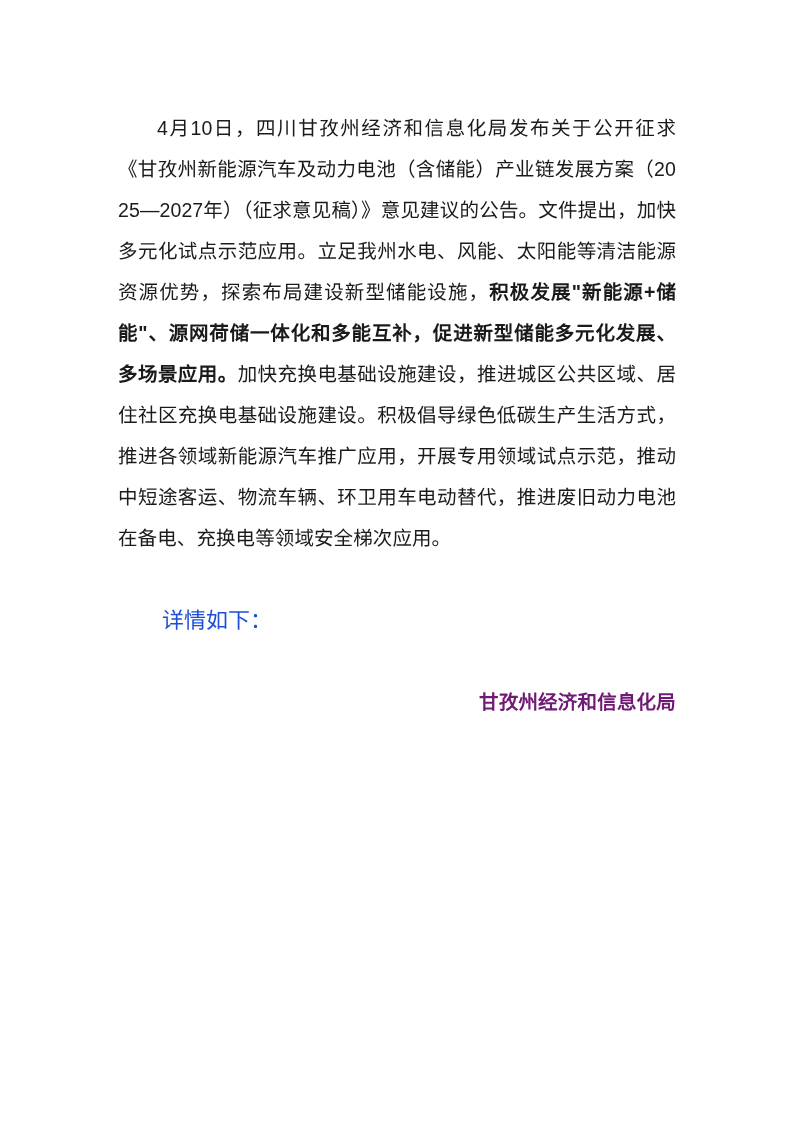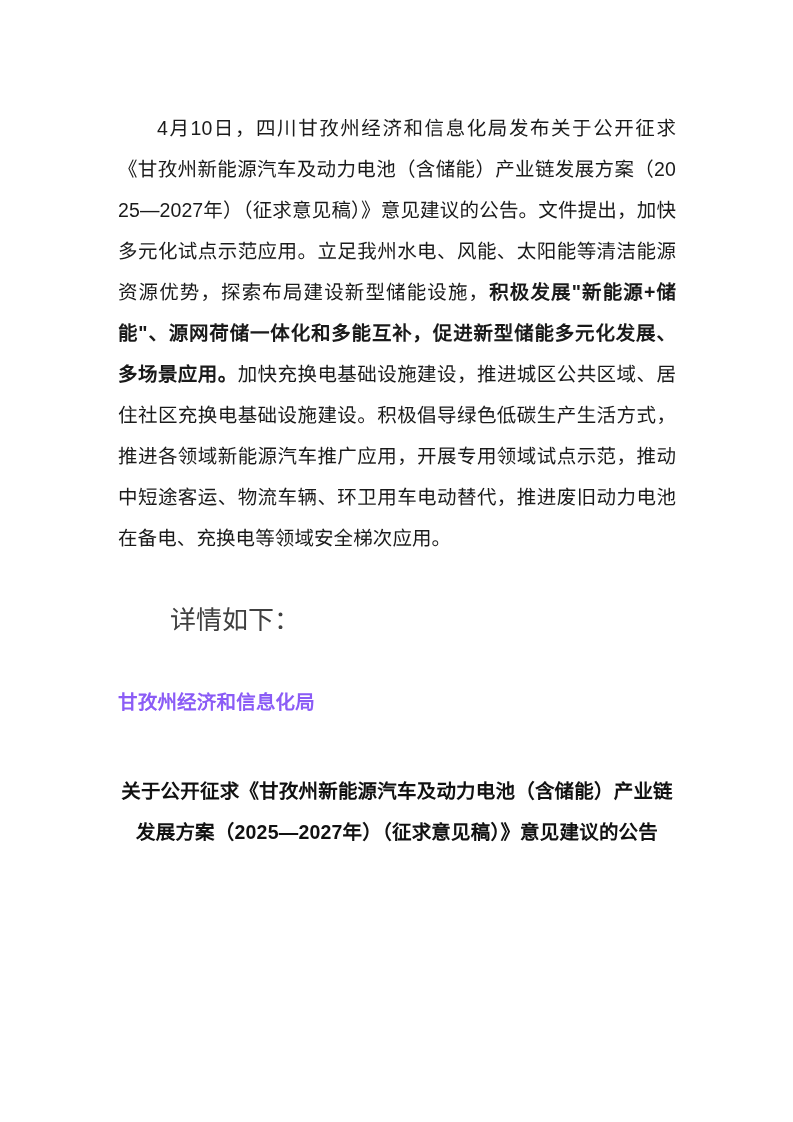--- a/index.html
+++ b/index.html
@@ -41,37 +41,37 @@
     color: #1a1a1a;
   }
 
   .para b,
   .bold-run {
     font-weight: 700;
   }
 
   
   .transition {
-    font-size: 26px;
+    font-size: 22px;
     line-height: 41px;
     text-indent: 2em;
     margin: 0;
     margin-top: 41px;
-    color: #404040;
+    color: #1d4ed8;
   }
 
   
   .org-heading {
     font-size: 19.5px;
     line-height: 41px;
     font-weight: 700;
-    text-align: left;
+    text-align: right;
     margin: 0;
     margin-top: 41px;
-    color: #8b5cf6;
+    color: #701a75;
     letter-spacing: 0.2px;
     font-family: Liberation Serif, serif;
   }
 
   .doc-title {
     font-size: 19.5px;
     line-height: 41px;
     font-weight: 700;
     text-align: center;
     margin: 0;
@@ -98,20 +98,16 @@
 
 <div class="page">
   <div class="doc-body">
 
     <p class="para"><span>4月10日，四川甘孜州经济和信息化局发布关于公开征求《甘孜州新能源汽车及动力电池（含储能）产业链发展方案（2025—2027年）（征求意见稿）》意见建议的公告。文件提出，加快多元化试点示范应用。立足我州水电、风能、太阳能等清洁能源资源优势，探索布局建设新型储能设施，</span><b class="bold-run">积极发展"新能源+储能"、源网荷储一体化和多能互补，促进新型储能多元化发展、多场景应用。</b><span>加快充换电基础设施建设，推进城区公共区域、居住社区充换电基础设施建设。积极倡导绿色低碳生产生活方式，推进各领域新能源汽车推广应用，开展专用领域试点示范，推动中短途客运、物流车辆、环卫用车电动替代，推进废旧动力电池在备电、充换电等领域安全梯次应用。</span></p>
 
     <p class="transition">详情如下：</p>
 
     <h2 class="org-heading">甘孜州经济和信息化局</h2>
 
-    <h1 class="doc-title">
-      <span class="title-line title-line-1">关于公开征求《甘孜州新能源汽车及动力电池（含储能）产业链</span>
-      <span class="title-line title-line-2">发展方案（2025—2027年）（征求意见稿）》意见建议的公告</span>
-    </h1>
 
 
   </div>
 </div>
 
 </body></html>

